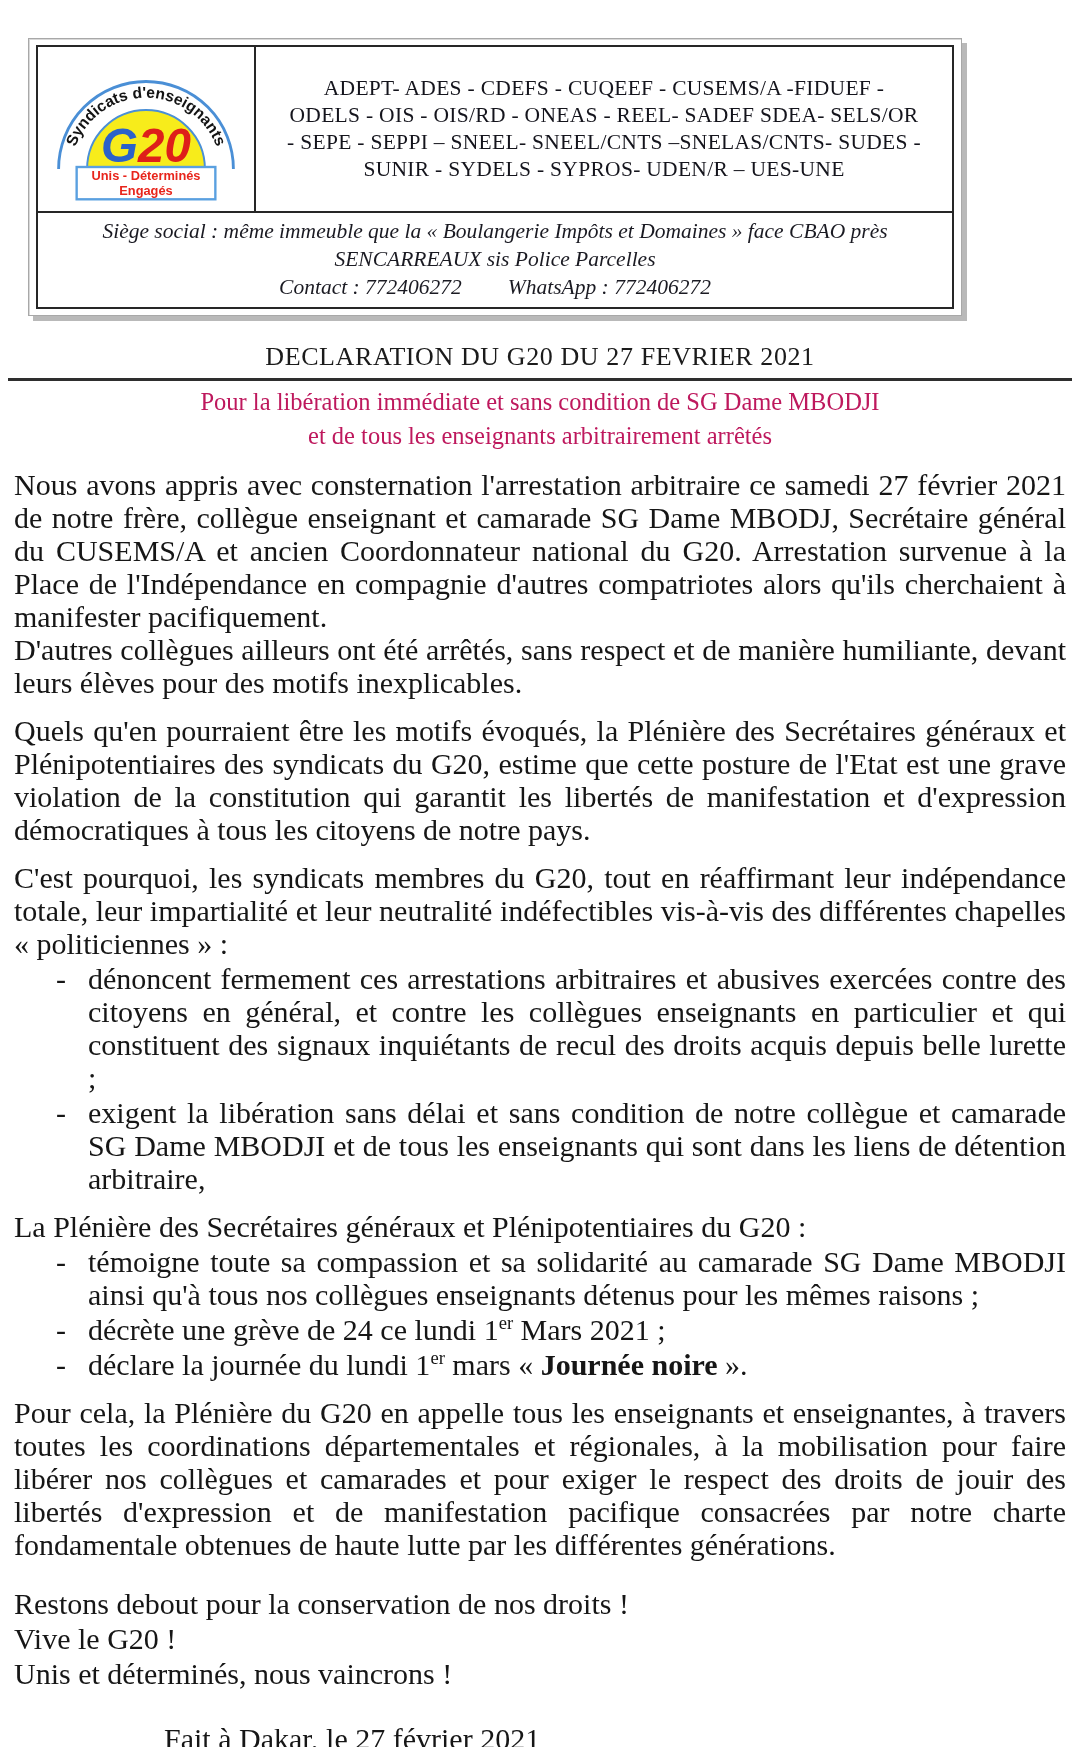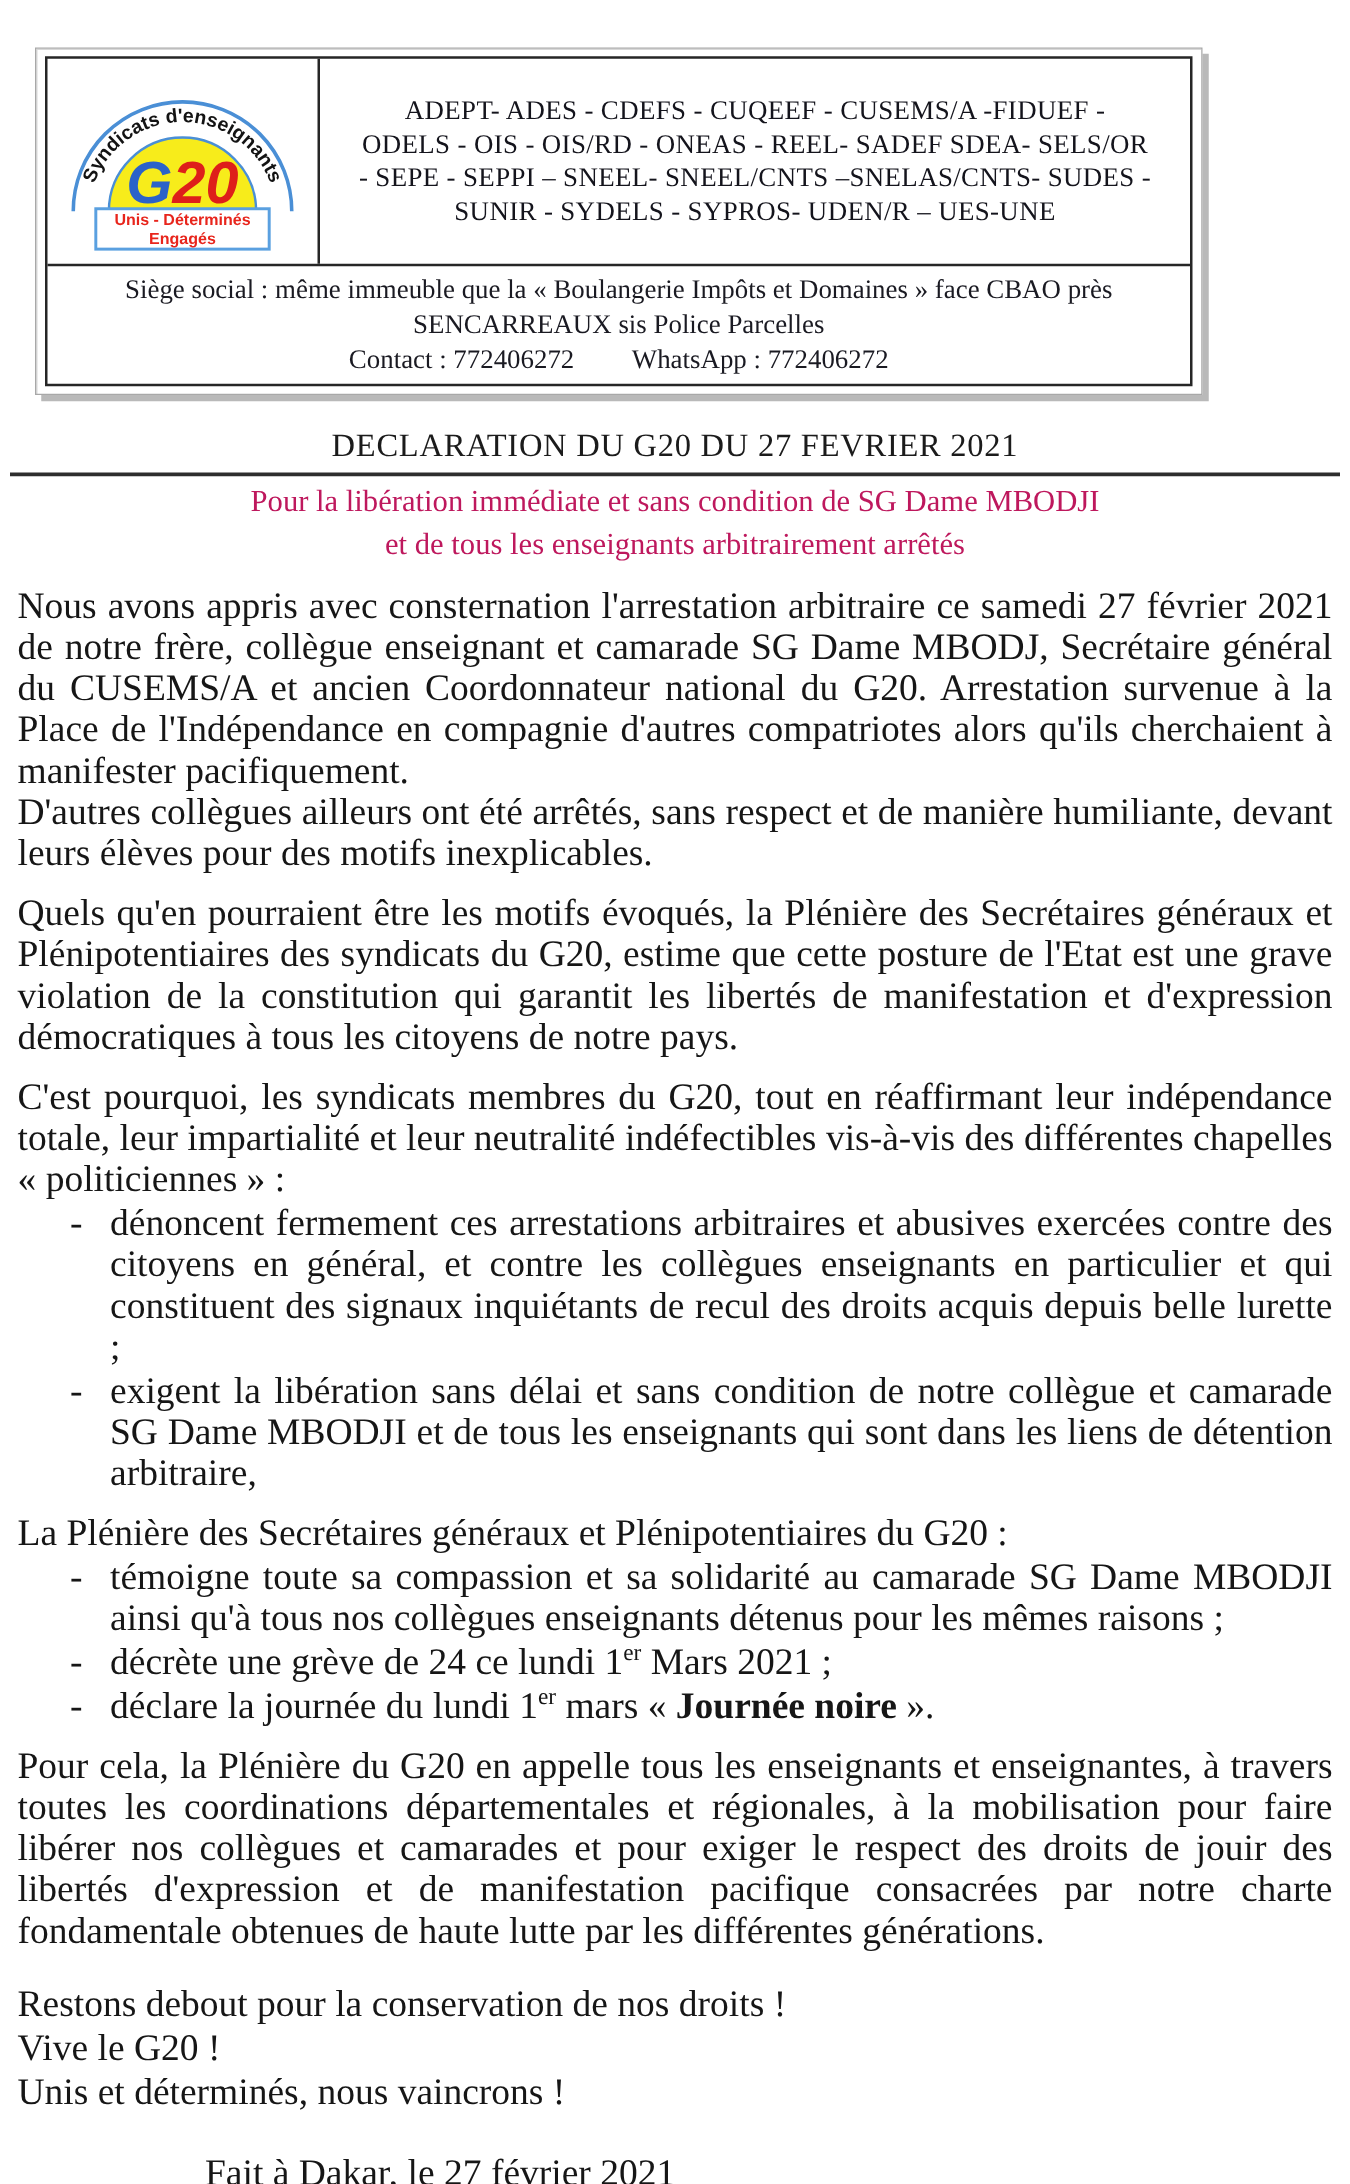--- a/index.html
+++ b/index.html
@@ -42,30 +42,31 @@
     letter-spacing:0.3px;
     color:#14141c;
     padding:6px 8px;
     font-family:Liberation Serif, serif;
   }
   .lh-bottom{
     padding:4px 10px 6px 10px;
     text-align:center;
   }
   .siege{
+    font-style:italic;
     font-size:21.5px;
     line-height:28px;
     color:#1a1a22;
   }
   .contact-line{
     font-size:21.5px;
     line-height:28px;
     color:#1a1a22;
   }
-  .contact-line span{display:inline-block;}
+  .contact-line span{display:inline-block;font-style:italic;}
   .contact-line .gap{width:46px;}
 
   
   .title{
     margin-top:26px;
     text-align:center;
     font-size:26px;
     letter-spacing:0.6px;
     color:#1b1b1b;
   }

